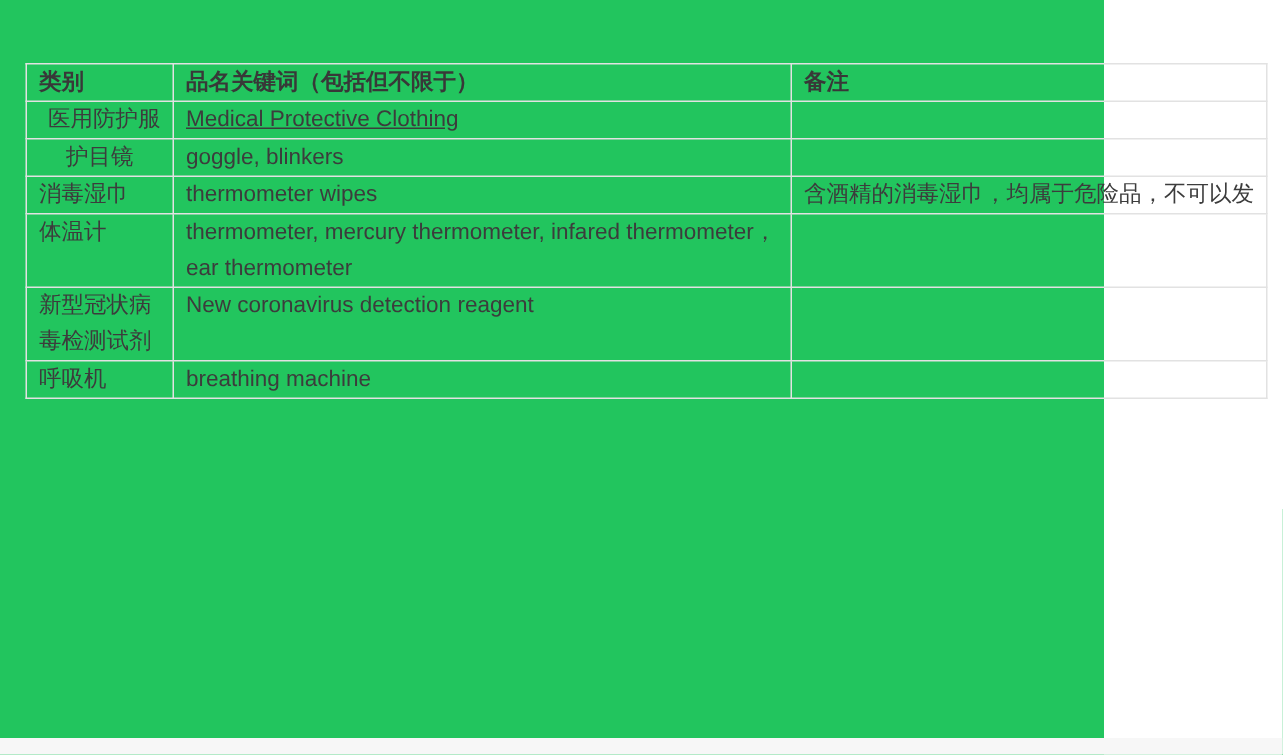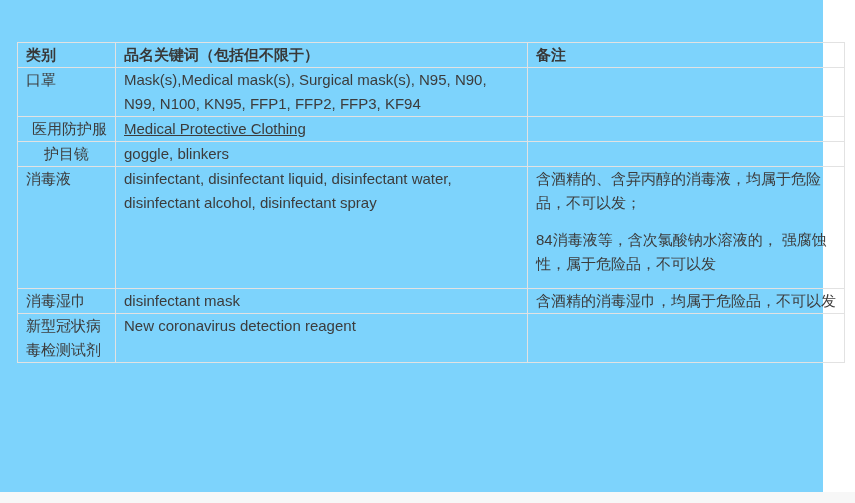--- a/index.html
+++ b/index.html
@@ -8,23 +8,23 @@
     background: #ffffff;
     width: 855px;
     height: 503px;
     overflow: hidden;
     font-family: "Liberation Sans", "DejaVu Sans", sans-serif;
     color: #3c3c3c;
     -webkit-font-smoothing: antialiased;
   }
   .page {
     position: relative;
-    width: 823px;
+    width: 736px;
     height: 503px;
-    background: #7dd3fc;
+    background: #22c55e;
   }
   table.tbl {
     position: absolute;
     left: 17px;
     top: 42px;
     width: 827px;
     border-collapse: collapse;
     table-layout: fixed;
     font-size: 15px;
     line-height: 24px;
@@ -69,50 +69,47 @@
     </colgroup>
     <thead>
       <tr>
         <th style="border-color: rgb(226, 226, 226);">类别</th>
         <th style="border-color: rgb(226, 226, 226);">品名关键词（包括但不限于）</th>
         <th style="border-color: rgb(226, 226, 226);">备注</th>
       </tr>
     </thead>
     <tbody id="table-body">
         <tr>
-          <td style="border-color: rgb(226, 226, 226);">口罩</td>
-          <td style="border-color: rgb(226, 226, 226);">Mask(s),Medical mask(s), Surgical mask(s), N95, N90, N99, N100, KN95, FFP1, FFP2, FFP3, KF94</td>
-          <td style="border-color: rgb(226, 226, 226);"></td>
-        </tr>
-        <tr>
           <td style="border-color: rgb(226, 226, 226); text-align: right;">医用防护服</td>
           <td style="border-color: rgb(226, 226, 226); text-decoration: underline;">Medical Protective Clothing</td>
           <td style="border-color: rgb(226, 226, 226);"></td>
         </tr>
         <tr>
           <td style="border-color: rgb(226, 226, 226); text-align: center;">护目镜</td>
           <td style="border-color: rgb(226, 226, 226);">goggle, blinkers</td>
           <td style="border-color: rgb(226, 226, 226);"></td>
         </tr>
         <tr>
-          <td style="border-color: rgb(226, 226, 226);">消毒液</td>
-          <td style="border-color: rgb(226, 226, 226);">disinfectant, disinfectant liquid, disinfectant water, disinfectant alcohol, disinfectant spray</td>
-          <td style="border-color: rgb(226, 226, 226);">
-            <div class="para">含酒精的、含异丙醇的消毒液，均属于危险品，不可以发；</div>
-            <div class="para">84消毒液等，含次氯酸钠水溶液的， 强腐蚀性，属于危险品，不可以发</div>
-          </td>
-        </tr>
-        <tr>
           <td style="border-color: rgb(226, 226, 226);">消毒湿巾</td>
-          <td style="border-color: rgb(226, 226, 226);">disinfectant mask</td>
+          <td style="border-color: rgb(226, 226, 226);">thermometer wipes</td>
           <td style="border-color: rgb(226, 226, 226);">
             <div class="para">含酒精的消毒湿巾，均属于危险品，不可以发</div>
           </td>
         </tr>
         <tr>
+          <td style="border-color: rgb(226, 226, 226);">体温计</td>
+          <td style="border-color: rgb(226, 226, 226);">thermometer, mercury thermometer,  infared thermometer，  ear thermometer</td>
+          <td style="border-color: rgb(226, 226, 226);"></td>
+        </tr>
+        <tr>
           <td style="border-color: rgb(226, 226, 226);">新型冠状病毒检测试剂</td>
           <td style="border-color: rgb(226, 226, 226);">New coronavirus detection reagent</td>
+          <td style="border-color: rgb(226, 226, 226);"></td>
+        </tr>
+        <tr>
+          <td style="border-color: rgb(226, 226, 226);">呼吸机</td>
+          <td style="border-color: rgb(226, 226, 226);">breathing machine</td>
           <td style="border-color: rgb(226, 226, 226);"></td>
         </tr>
       </tbody>
   </table>
   <div class="footer-strip" style="background: rgb(247, 247, 247);"></div>
 </div>
 
 </body></html>

